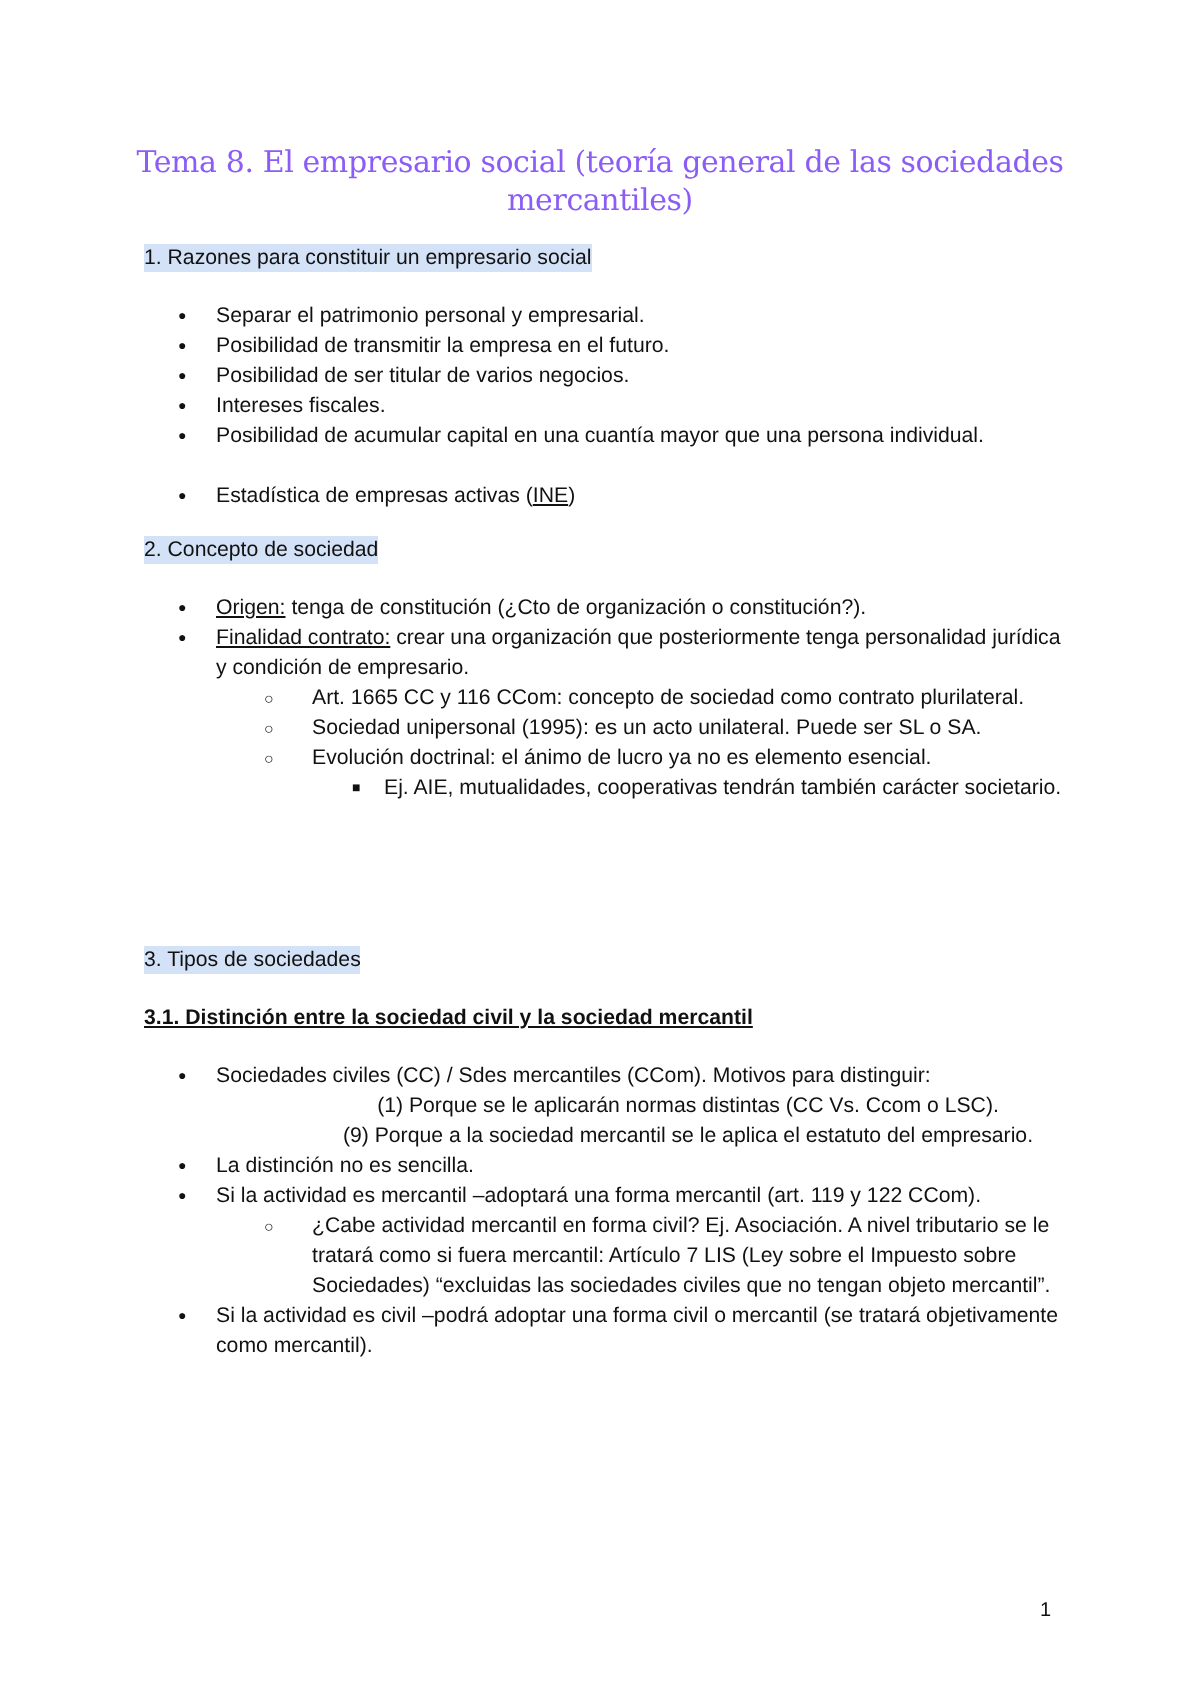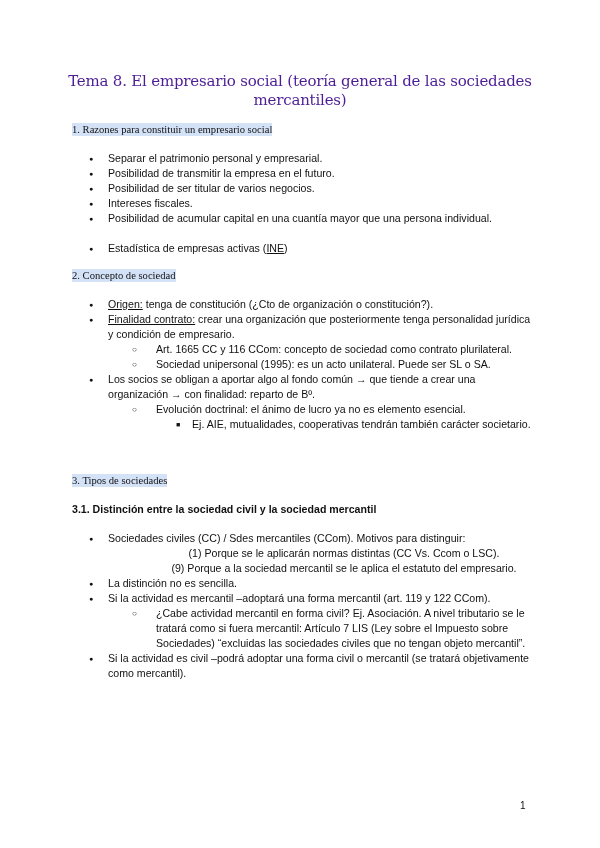--- a/index.html
+++ b/index.html
@@ -1,23 +1,23 @@
 <!DOCTYPE html>
 <html><head>
   <meta charset="utf-8">
   <style>
     html, body { margin:0; padding:0; background:#ffffff; }
     body { width:600px; height:848px; position:relative; overflow:hidden;
       font-family:"Liberation Sans", sans-serif; color:#111; font-size:10.6px; line-height:15px; }
     .title { position:absolute; left:60px; width:480px; top:72px; text-align:center;
-      font-family:"DejaVu Serif", serif; font-size:15px; line-height:19px; color:#4c1d95; letter-spacing:-0.2px; }
-    .sec { position:absolute; left:72px;font-family:Liberation Serif, serif; }
+      font-family:"DejaVu Serif", serif; font-size:15px; line-height:19px; color:#8b5cf6; letter-spacing:-0.2px; }
+    .sec { position:absolute; left:72px; }
     .hl { background:#d4e2f7; padding:1px 0; }
     .ul { text-decoration:underline; }
-    .subsec { position:absolute; left:72px; font-weight:bold; }
+    .subsec { position:absolute; left:72px; font-weight:bold; text-decoration:underline; }
     .blk { position:absolute; left:72px; width:460px; }
     .li { position:relative; padding-left:36px; }
     .li::before { position:absolute; }
     .l1::before { content:"●"; left:17px; font-size:7px; top:0px; }
     .l2 { padding-left:84px; }
     .l2::before { content:"○"; left:60px; font-size:8px; }
     .l3 { padding-left:120px; }
     .l3::before { content:"■"; left:104px; font-size:7px; }
     .num { padding-left:84px;text-align:center; }
     .gap { height:15px; }
@@ -44,21 +44,20 @@
 
 <div class="sec" style="top:268px;">
   <span class="hl">2. Concepto de sociedad</span>
 </div>
 
 <div class="blk" style="top:297px;">
   <div class="li l1"><span class="ul">Origen:</span><span> tenga de constitución (¿Cto de organización o constitución?).</span></div>
   <div class="li l1"><span class="ul">Finalidad contrato:</span><span> crear una organización que posteriormente tenga personalidad jurídica y condición de empresario.</span></div>
   <div class="li l2">Art. 1665 CC y 116 CCom: concepto de sociedad como contrato plurilateral.</div>
   <div class="li l2">Sociedad unipersonal (1995): es un acto unilateral. Puede ser SL o SA.</div>
-  <div class="li l1">Los socios se obligan a aportar algo al fondo común → que tiende a crear una organización → con finalidad: reparto de Bº.</div>
   <div class="li l2">Evolución doctrinal: el ánimo de lucro ya no es elemento esencial.</div>
   <div class="li l3">Ej. AIE, mutualidades, cooperativas tendrán también carácter societario.</div>
 </div>
 
 <div class="sec" style="top:473px;">
   <span class="hl">3. Tipos de sociedades</span>
 </div>
 
 <div class="subsec" style="top:502px;">3.1. Distinción entre la sociedad civil y la sociedad mercantil</div>
 

